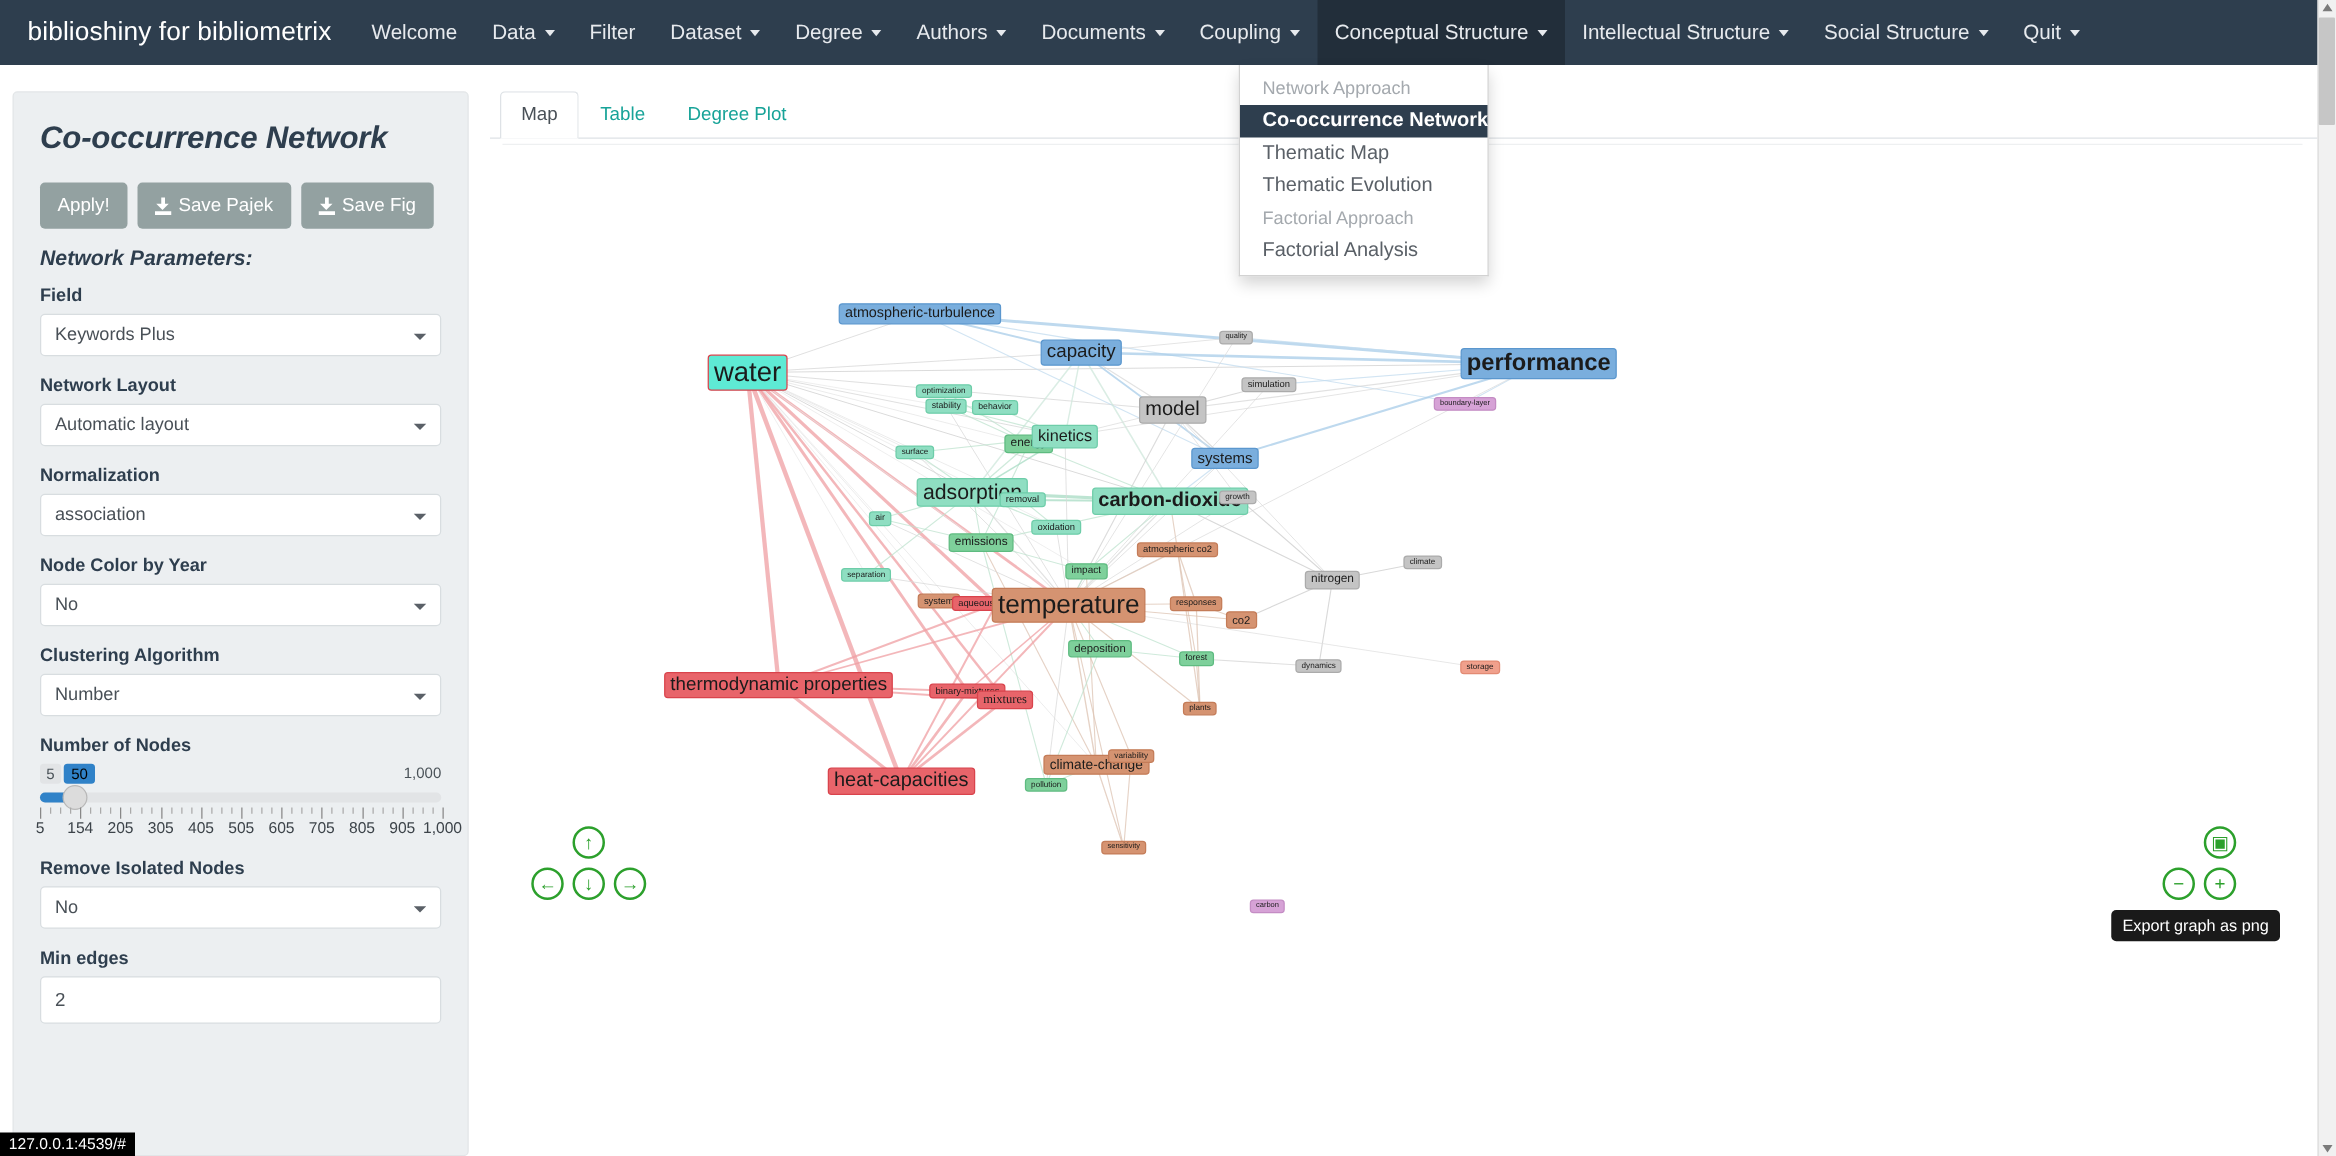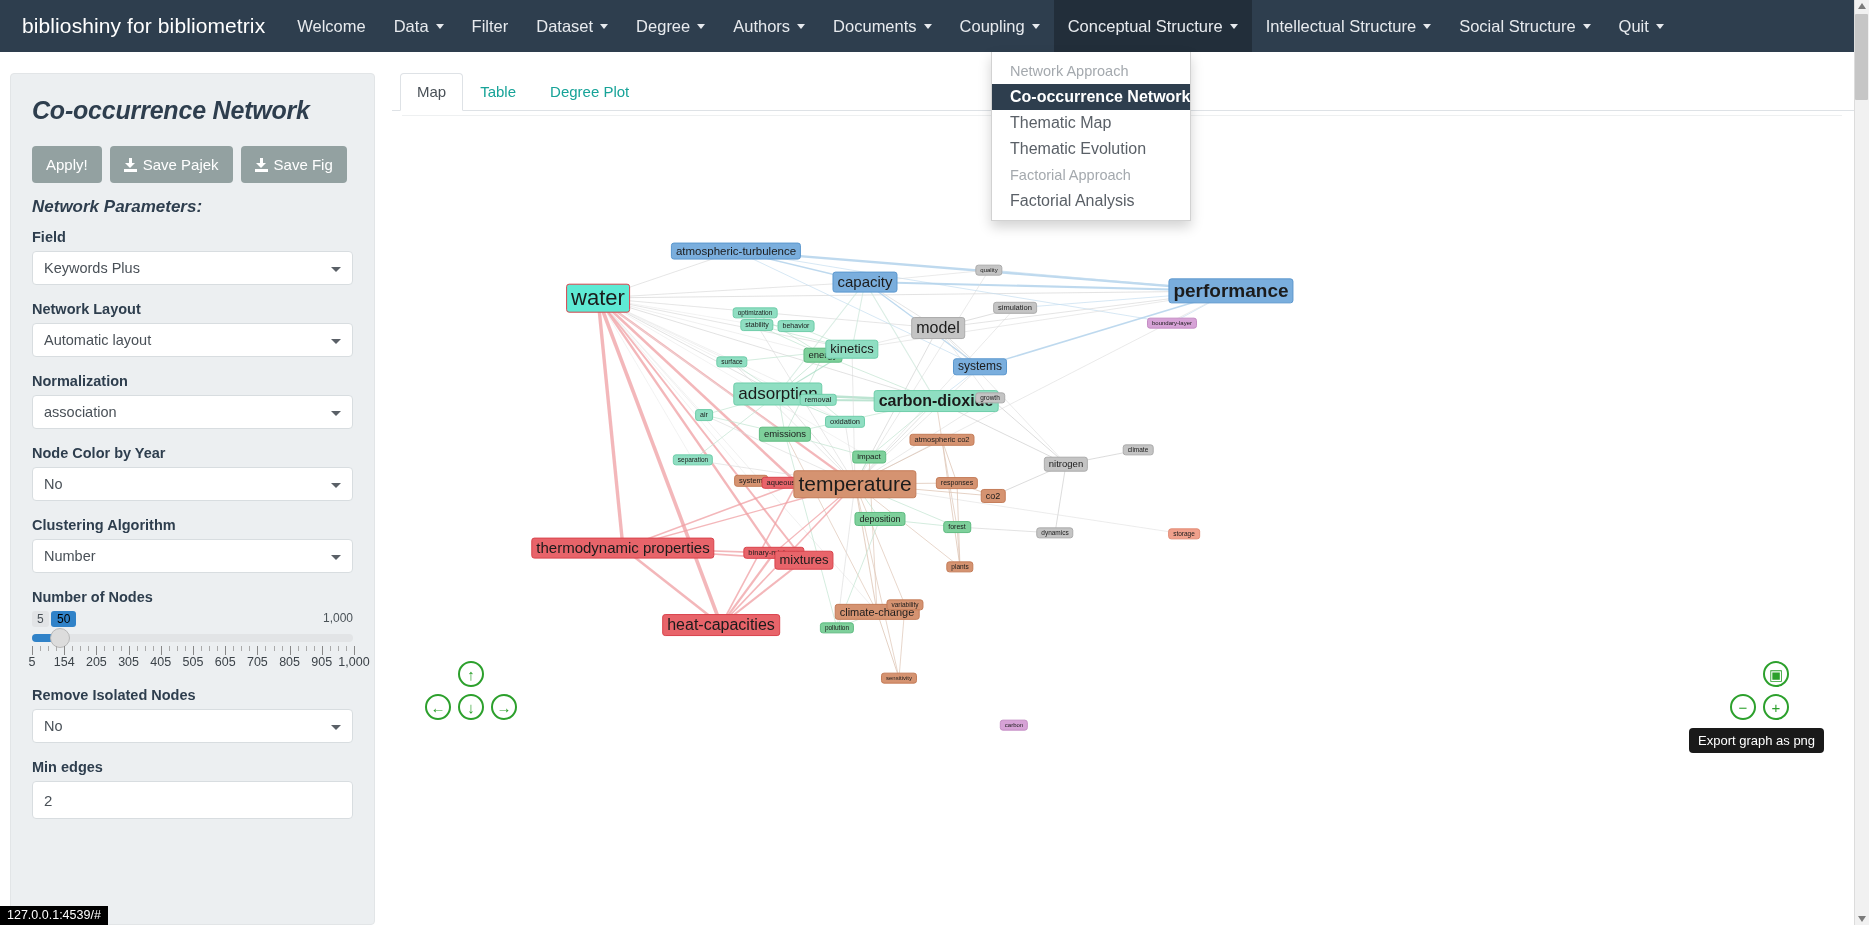--- a/index.html
+++ b/index.html
@@ -729,21 +729,21 @@
         <div class="node" style="left: 395px; top: 367px; font-size: 7.5px; background: rgb(232, 100, 106); border: 1px solid rgb(217, 67, 76);">aqueous-solutions</div>
         <div class="node" style="left: 453px; top: 368px; font-size: 21px; background: rgb(213, 147, 113); border: 1px solid rgb(196, 124, 88); font-weight: 400;">temperature</div>
         <div class="node" style="left: 555px; top: 367px; font-size: 7px; background: rgb(213, 147, 113); border: 1px solid rgb(196, 124, 88);">responses</div>
         <div class="node" style="left: 591px; top: 380px; font-size: 9px; background: rgb(213, 147, 113); border: 1px solid rgb(196, 124, 88);">co2</div>
         <div class="node" style="left: 478px; top: 403px; font-size: 9px; background: rgb(126, 208, 155); border: 1px solid rgb(94, 187, 128);">deposition</div>
         <div class="node" style="left: 555px; top: 411px; font-size: 7px; background: rgb(126, 208, 155); border: 1px solid rgb(94, 187, 128);">forest</div>
         <div class="node" style="left: 653px; top: 417px; font-size: 6.5px; background: rgb(196, 196, 196); border: 1px solid rgb(171, 171, 171);">dynamics</div>
         <div class="node" style="left: 782px; top: 418px; font-size: 6.5px; background: rgb(240, 160, 140); border: 1px solid rgb(226, 138, 115);">storage</div>
         <div class="node" style="left: 221px; top: 432px; font-size: 15px; background: rgb(232, 100, 106); border: 1px solid rgb(217, 67, 76); font-weight: 400;">thermodynamic properties</div>
         <div class="node" style="left: 372px; top: 437px; font-size: 7.5px; background: rgb(232, 100, 106); border: 1px solid rgb(217, 67, 76);">binary-mixtures</div>
-        <div class="node" style="left: 402px; top: 444px; font-size: 13px; background: rgb(232, 100, 106); border: 1px solid rgb(217, 67, 76);">mixtures</div>
+        <div class="node" style="left: 402px; top: 444px; font-size: 10px; background: rgb(232, 100, 106); border: 1px solid rgb(217, 67, 76); font-family: Liberation Serif, serif;">mixtures</div>
         <div class="node" style="left: 558px; top: 451px; font-size: 6.5px; background: rgb(213, 147, 113); border: 1px solid rgb(196, 124, 88);">plants</div>
         <div class="node" style="left: 475px; top: 496px; font-size: 11px; background: rgb(213, 147, 113); border: 1px solid rgb(196, 124, 88);">climate-change</div>
         <div class="node" style="left: 503px; top: 489px; font-size: 6.5px; background: rgb(213, 147, 113); border: 1px solid rgb(196, 124, 88);">variability</div>
         <div class="node" style="left: 319px; top: 509px; font-size: 16px; background: rgb(232, 100, 106); border: 1px solid rgb(217, 67, 76); font-weight: 400;">heat-capacities</div>
         <div class="node" style="left: 435px; top: 512px; font-size: 6.5px; background: rgb(126, 208, 155); border: 1px solid rgb(94, 187, 128);">pollution</div>
         <div class="node" style="left: 497px; top: 562px; font-size: 6px; background: rgb(213, 147, 113); border: 1px solid rgb(196, 124, 88);">sensitivity</div>
         <div class="node" style="left: 612px; top: 609px; font-size: 6px; background: rgb(214, 162, 214); border: 1px solid rgb(196, 140, 196);">carbon</div>
       </div>
 
     <div class="gctl" style="left:56px; top:545px;">↑</div>

